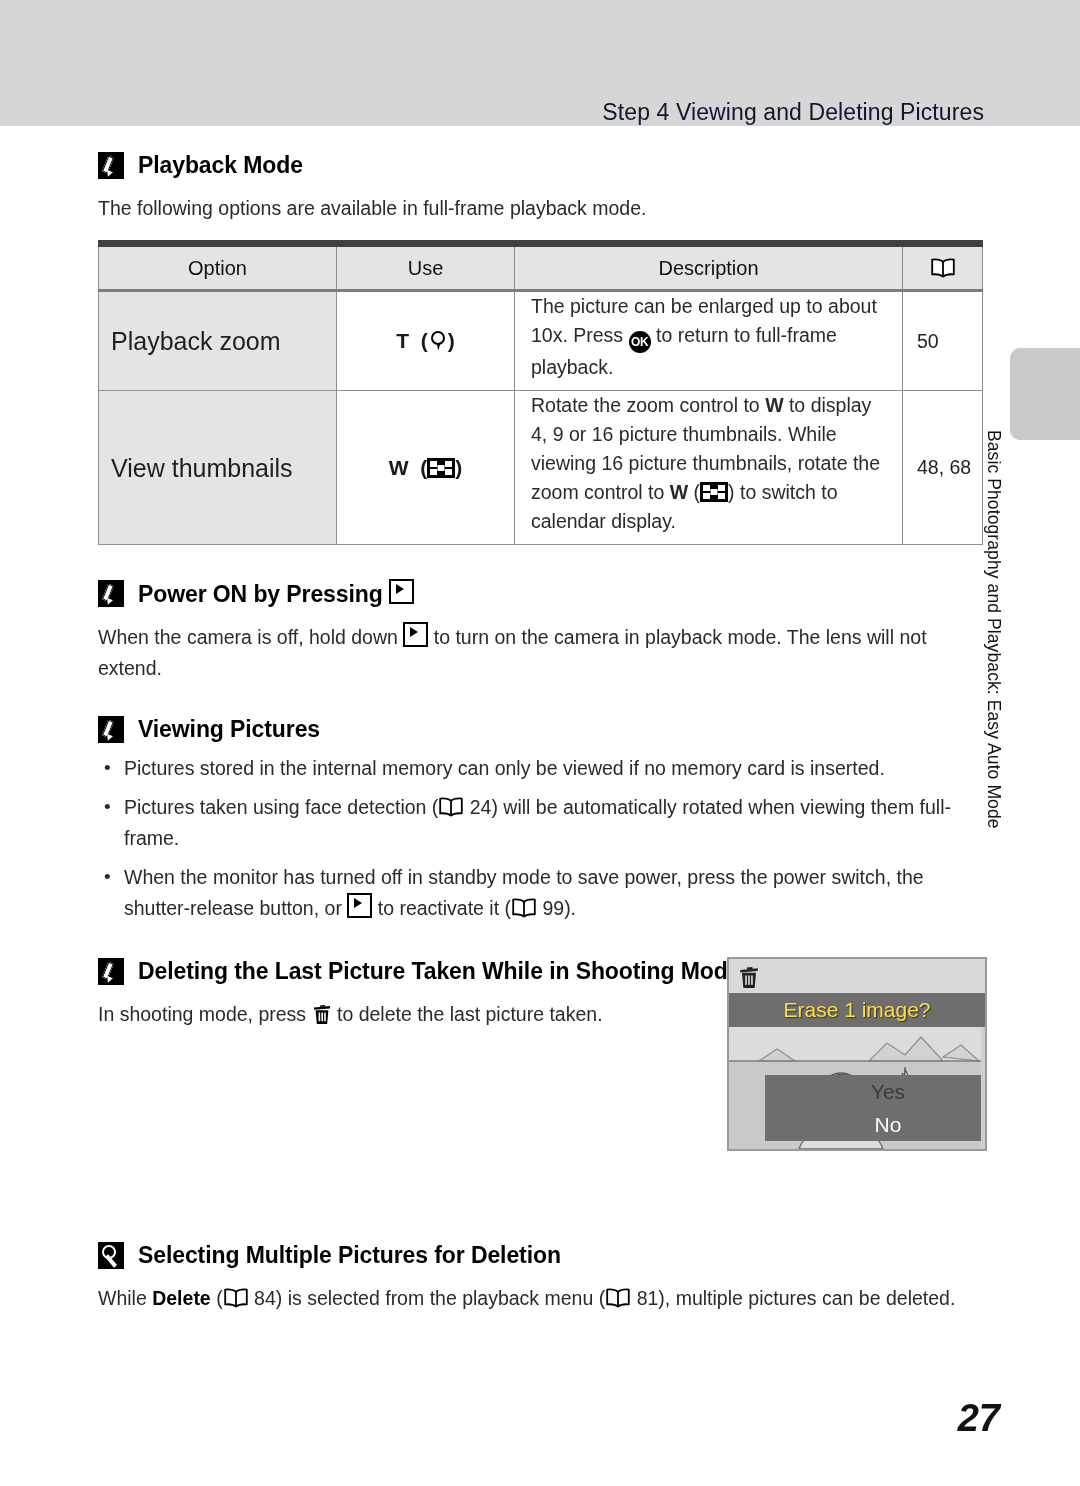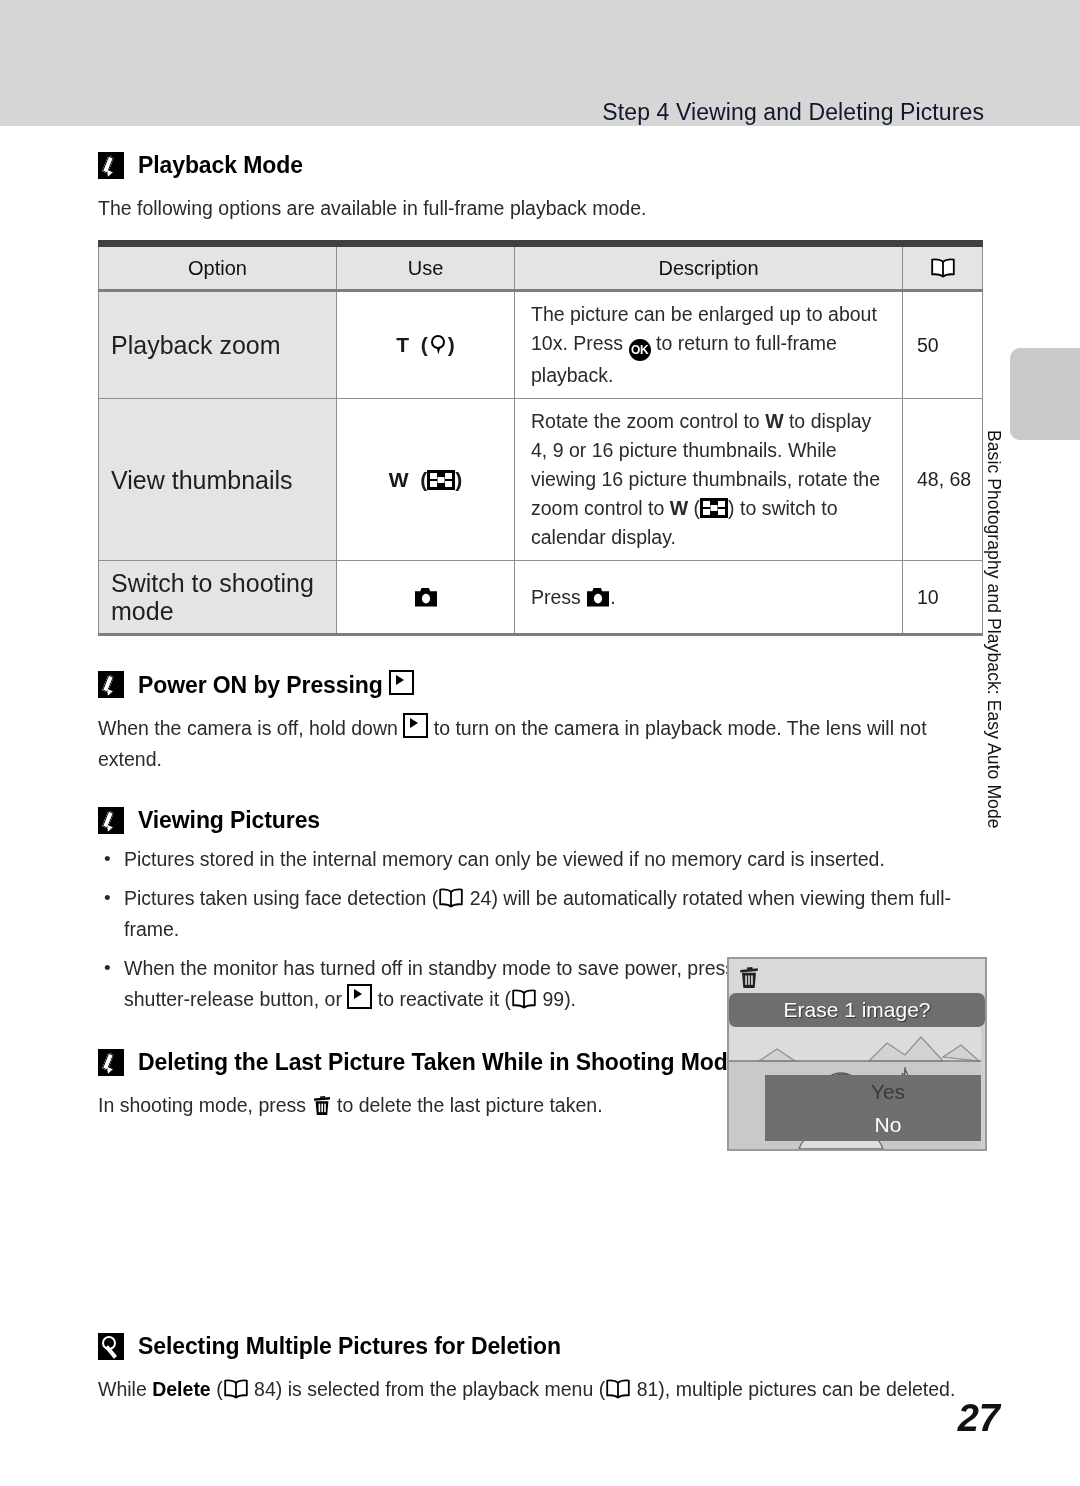--- a/index.html
+++ b/index.html
@@ -79,21 +79,21 @@
   table.opt tbody tr{ border-bottom:1px solid #8d8d8d; }
   table.opt tbody td.c1{
     background:#e4e4e4; font-size:25px; color:#1f1f1f;
     padding:8px 0 8px 12px; line-height:28px;
   }
   table.opt tbody td.c2{
     background:#ffffff; text-align:center; font-size:21px; font-weight:bold;
   }
   table.opt tbody td.c3{
     background:#ffffff; font-size:19.5px; color:#2a2a2a;
-    padding:8px 10px 8px 16px; line-height:29px;
+    padding:0 10px 8px 16px; line-height:29px;
   }
   table.opt tbody td.c4{
     background:#ffffff; font-size:19.5px; color:#1f1f1f;
     padding-left:14px;
   }
   table.opt tbody tr.last td{ border-bottom:3px solid #7d7d7d; }
 
   
   .ico-note{
     display:inline-block; width:26px; height:27px; background:#000;
@@ -174,24 +174,23 @@
     position:absolute; left:727px; top:957px; width:256px; height:190px;
     border:2px solid #9a9a9a; background:#cfcfcf; overflow:hidden;
   }
   .scr-topbar{
     position:absolute; left:0; top:0; width:100%; height:34px;
     background:#d9d9d9;
   }
   .scr-trash{ position:absolute; left:9px; top:6px; }
   .scr-banner{
     position:absolute; left:0; top:34px; width:100%; height:34px;
-    background:#6e6e6e; color:#ffffff; font-size:21px; text-align:center;
+    background:#6e6e6e; color:#fde047; font-size:21px; text-align:center;
     line-height:34px;
     text-shadow:1px 1px 1px rgba(0,0,0,.55);
-    border-radius:7px;
   }
   .scr-photo{ position:absolute; left:0; top:68px; width:100%; height:122px; }
   .scr-menu{
     position:absolute; left:36px; bottom:8px; width:186px; height:66px;
     background:#6f6f6f;
     padding-left:30px;
   }
   .scr-opt{
     height:33px; line-height:33px; text-align:center; font-size:21px;
   }
@@ -288,40 +287,20 @@
               <rect x="18" y="3" width="7" height="6" fill="#fff"></rect>
               <rect x="10.5" y="7" width="7" height="6" fill="#fff"></rect>
               <rect x="3" y="11" width="7" height="6" fill="#fff"></rect>
               <rect x="18" y="11" width="7" height="6" fill="#fff"></rect>
             </svg>
           </span><span>) to switch to calendar display.</span>
         </td>
         <td class="c4">48, 68</td>
       </tr>
 
-      <tr class="last">
-        <td class="c1">Switch to shooting mode</td>
-        <td class="c2">
-          <span class="ico-cam">
-            <svg width="24" height="19" viewBox="0 0 24 19">
-              <path d="M7.5 0 L15 0 L16.2 3.2 L23 3.2 L23 18.6 L1 18.6 L1 3.2 L6.3 3.2 Z" fill="#000"></path>
-              <ellipse cx="12" cy="10.6" rx="4.1" ry="4.9" fill="#fff"></ellipse>
-            </svg>
-          </span>
-        </td>
-        <td class="c3">
-          <span>Press </span><span class="ico-cam">
-            <svg width="24" height="19" viewBox="0 0 24 19">
-              <path d="M7.5 0 L15 0 L16.2 3.2 L23 3.2 L23 18.6 L1 18.6 L1 3.2 L6.3 3.2 Z" fill="#000"></path>
-              <ellipse cx="12" cy="10.6" rx="4.1" ry="4.9" fill="#fff"></ellipse>
-            </svg>
-          </span><span>.</span>
-        </td>
-        <td class="c4">10</td>
-      </tr>
     </tbody>
   </table>
 
   <div class="note-head" style="margin-top:34px;">
     <span class="ico"><span class="ico-note"></span></span>
     <span class="htxt"><span>Power ON by Pressing </span><span class="ico-play inline-ico"></span></span>
   </div>
   <div class="body-par">
     <span>When the camera is off, hold down </span><span class="ico-play"></span><span> to turn on the camera in playback mode. The lens will not extend.</span>
   </div>

